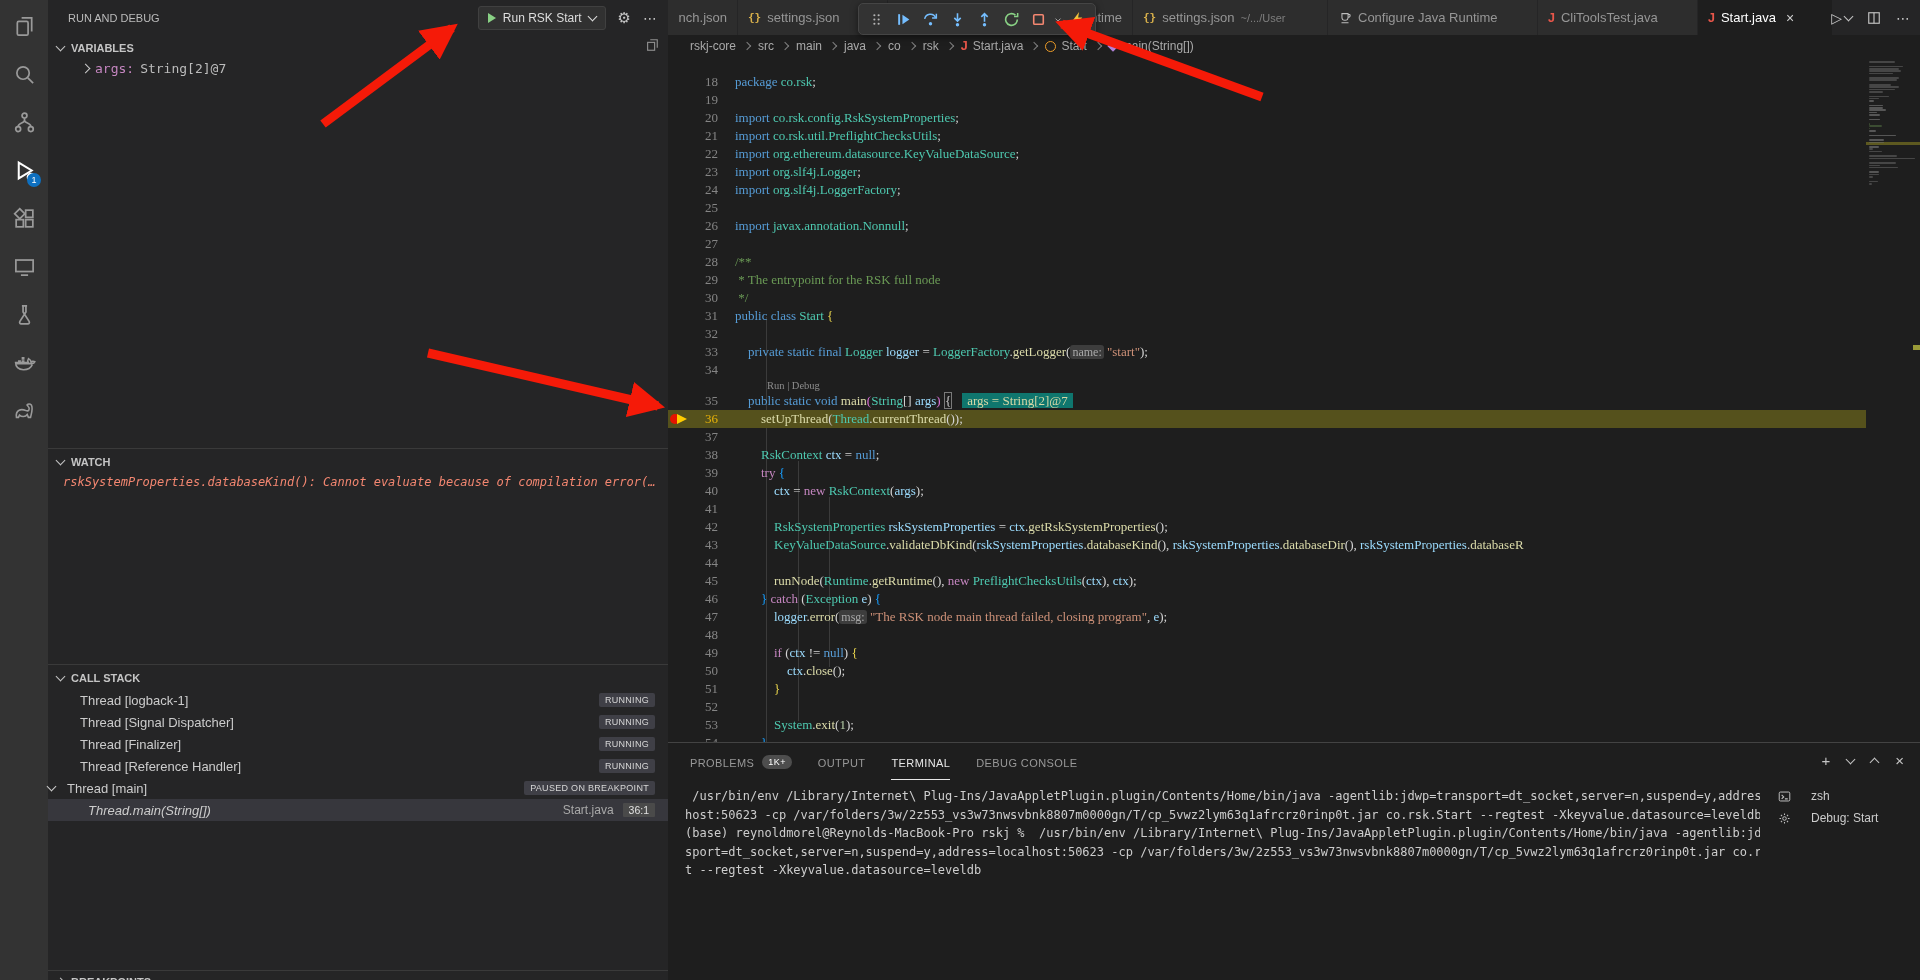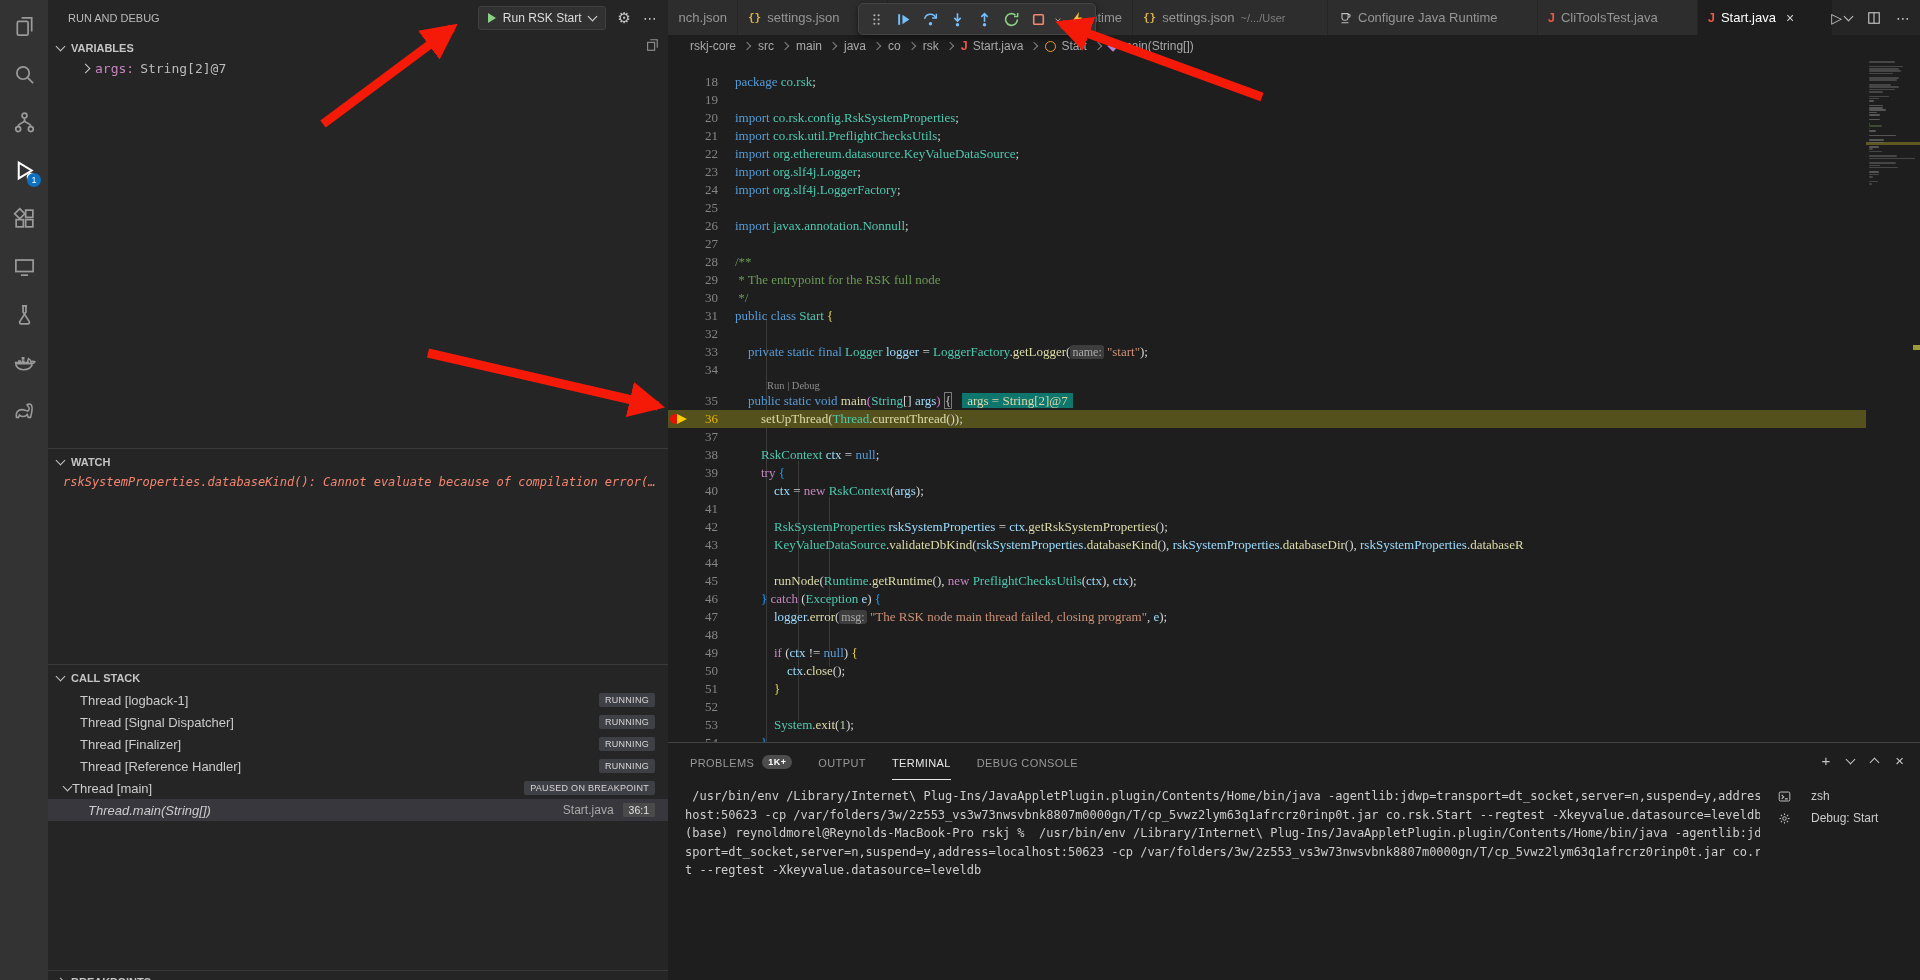--- a/index.html
+++ b/index.html
@@ -32,21 +32,21 @@
   #vars{position:absolute;top:37px;left:0;right:0}
   .tree-row{height:19px;display:flex;align-items:center;gap:6px;color:#cccccc;font-size:13px}
   .vname{color:#c586c0}
   .vval{color:#bcbcbc}
   #watch{position:absolute;top:448px;left:0;right:0;border-top:1px solid #3a3a3a;padding-top:2px}
   .watch-item{height:19px;line-height:19px;padding:0 8px 0 15px;color:#f48771;font-style:italic;font-size:12px;
     white-space:nowrap;overflow:hidden;text-overflow:ellipsis}
   #callstack{position:absolute;top:664px;left:0;right:0;border-top:1px solid #3a3a3a;padding-top:2px}
   .cs-row{height:22px;display:flex;align-items:center;padding:0 13px 0 32px;font-size:13px;color:#cccccc;cursor:pointer}
   .cs-row .grow{flex:1}
-  .cs-row.haschev{padding-left:16px;gap:1px}
+  .cs-row.haschev{padding-left:0;gap:12px}
   .cs-row.sel{background:#37373d}
   .cs-row.frame{padding-left:40px}
   .cs-frame-label{font-style:italic}
   .cs-badge{font-size:9px;letter-spacing:.3px;color:#d7d7d7;background:#3f3f46;padding:2px 6px;border-radius:2px;flex:none}
   .cs-file{color:#a9a9a9;font-size:12px;margin-right:9px}
   .cs-loc{background:#4a4a4a;border-radius:1px;padding:1px 6px;font-size:10.5px;color:#e0e0e0}
   #bp-sliver{position:absolute;bottom:0;left:0;right:0;height:9px;border-top:1px solid #3a3a3a;overflow:hidden;background:#252526}
 
   
   #pages-ico{position:absolute;left:645px;top:38px;color:#8f8f8f;z-index:5}
@@ -107,21 +107,21 @@
   .mm-cur{position:absolute;left:0;width:54px;height:3.4px;background:#5d5920}
   #ruler-marker{position:absolute;right:0;width:7px;height:5px;background:#9a9b38;top:288px}
 
   
   #panel{position:absolute;left:668px;top:742px;right:0;bottom:0;background:#1e1e1e;border-top:1px solid #434343;box-sizing:border-box}
   #panel-tabs{display:flex;align-items:center;gap:26px;height:38px;padding-left:22px}
   .ptab{display:flex;align-items:center;gap:8px;font-size:11px;letter-spacing:.4px;color:#989898;cursor:pointer;height:100%}
   .ptab .plabel{padding:12px 0 10px 0;border-bottom:1px solid transparent}
   .ptab.active{color:#e7e7e7}
   .ptab.active .plabel{border-bottom-color:#e7e7e7}
-  .pbadge{background:#4d4d4d;color:#ffffff;border-radius:9px;padding:2px 6px;font-size:9px;font-weight:bold}
+  .pbadge{background:#4d4d4d;color:#ffffff;border-radius:9px;padding:2px 6px;font-size:9px;font-weight:normal}
   #panel-actions{position:absolute;right:16px;top:9px;display:flex;align-items:center;gap:17px;color:#c5c5c5;font-size:15px}
   #panel-actions .chev{color:#c5c5c5}
   #term{position:absolute;left:17px;top:44px;right:160px;font-family:"DejaVu Sans Mono","Liberation Mono",monospace;
     font-size:12px;line-height:18.5px;color:#cdcdcd}
   .tline{white-space:pre;overflow:hidden}
   #termlist{position:absolute;right:4px;top:42px;width:146px}
   .tl-row{height:22px;display:flex;align-items:center;gap:20px;font-size:12px;color:#cccccc;padding-left:8px;cursor:pointer}
   .tl-row svg{width:13px;height:13px;flex:none}
 
   

